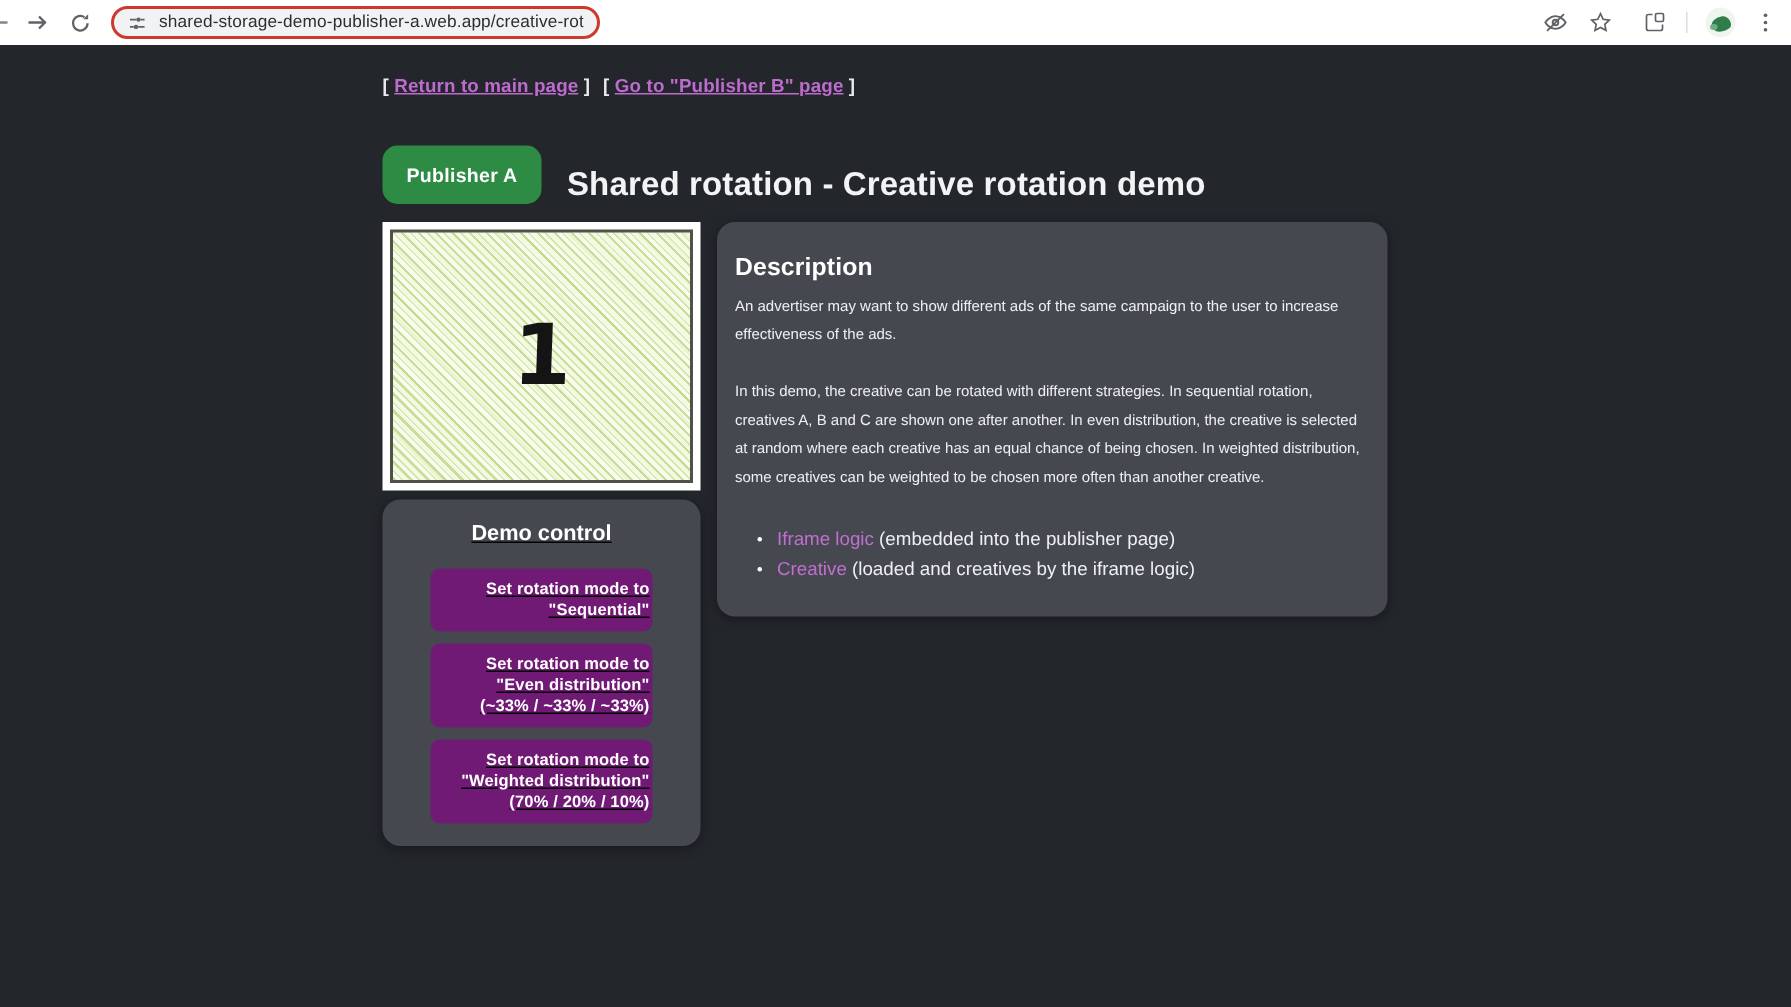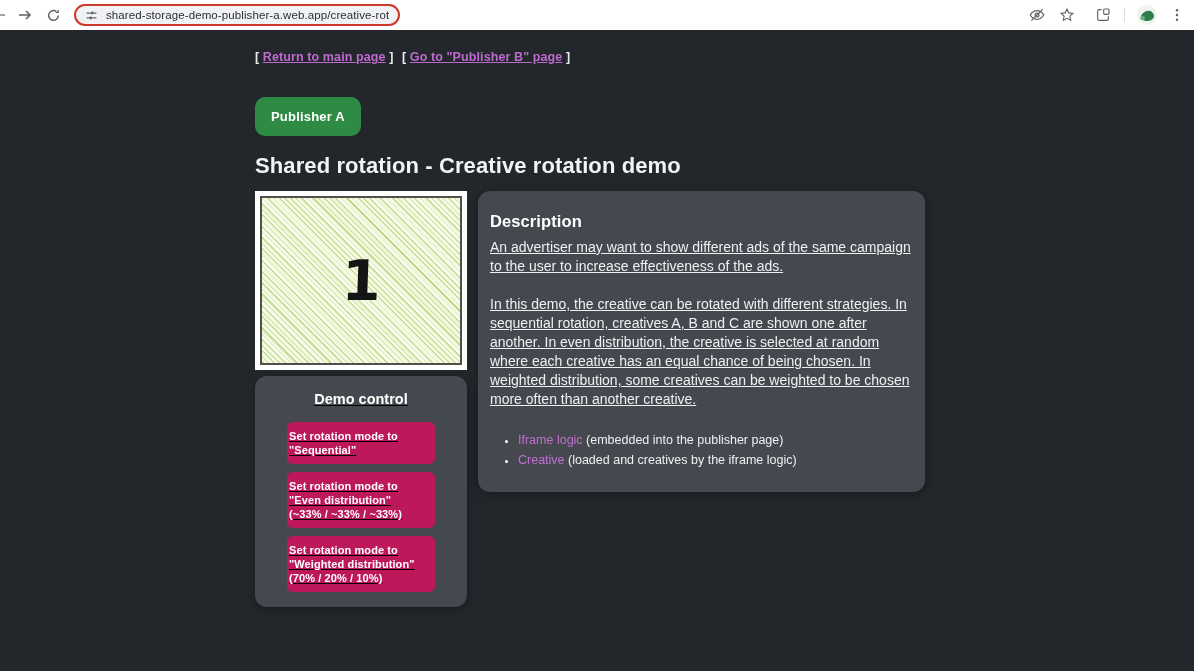--- a/index.html
+++ b/index.html
@@ -41,21 +41,21 @@
   }
   .avatar .blob2{position:absolute;left:3px;top:11px;width:5px;height:4px;background:#6fae83;border-radius:50%;}
   .menu-btn{margin-left:12px;}
   
   .page{height:532px;}
   .content{padding:20px 0 0 255px;width:680px;}
   .nav-links{font-size:12.5px;font-weight:600;color:#e8eaed;letter-spacing:.1px;}
   .nav-links .bracket{color:#e8eaed;}
   .nav-links a{color:#bd6bce;text-decoration:underline;cursor:pointer;}
   .nav-group{margin-right:5px;}
-  .header-row{display:flex;align-items:flex-start;gap:17px;margin-top:33px;flex-direction:column;}
+  .header-row{display:flex;align-items:flex-end;gap:17px;margin-top:33px;}
   .badge{
     background:#2e8b43;color:#ffffff;font-weight:bold;font-size:13px;
     padding:12px 16px;border-radius:10px;letter-spacing:.2px;flex:0 0 auto;
   }
   .page-title{font-size:22px;font-weight:bold;color:#f1f3f4;margin:0;letter-spacing:.1px;}
   .columns{display:flex;gap:11px;margin-top:12px;align-items:flex-start;}
   .left-col{width:212px;flex:0 0 auto;}
   
   .creative-frame{
     background:#ffffff;width:212px;height:179px;box-sizing:border-box;padding:5px;
@@ -76,35 +76,35 @@
   }
   
   .demo-panel{
     margin-top:6px;background:#45494f;border-radius:12px;
     padding:11px 32px 15px;box-sizing:border-box;width:212px;
     box-shadow:0 2px 8px rgba(0,0,0,.35);
     text-decoration:underline;
   }
   .demo-title{text-align:center;color:#ffffff;font-weight:bold;font-size:14.5px;margin:4px 0 15px;}
   .demo-btn{
-    display:block;width:100%;background:#be185d;color:#ffffff;
+    display:block;width:100%;background:#701a75;color:#ffffff;
     font-family:inherit;font-weight:bold;font-size:11px;line-height:14px;
-    text-align:left;border:none;border-radius:6px;
+    text-align:right;border:none;border-radius:6px;
     padding:7px 2px;margin-bottom:8px;white-space:pre-line;cursor:pointer;
     letter-spacing:.1px;
   }
   .demo-btn:last-child{margin-bottom:0;}
   
   .desc-panel{
     width:447px;flex:0 0 auto;background:#45494f;border-radius:12px;
     padding:13px 12px 22px;box-sizing:border-box;color:#eceff1;
     box-shadow:0 2px 8px rgba(0,0,0,.35);
   }
   .desc-panel h2{color:#ffffff;font-size:16.5px;font-weight:bold;margin:8px 0 7px;letter-spacing:.1px;}
-  .desc-panel p{font-size:14px;line-height:19px;margin:0 0 19px;color:#eef0f2;text-decoration:underline;}
+  .desc-panel p{font-size:10px;line-height:19px;margin:0 0 19px;color:#eef0f2;}
   .desc-panel p.last{margin-bottom:21px;}
   .code-list{margin:4px 0 0;padding-left:28px;font-size:12.5px;line-height:20px;color:#eef0f2;}
   .code-list li::marker{color:#ffffff;font-size:11px;}
   .code-link{color:#c06fd0;text-decoration:none;cursor:pointer;}
 </style>
 </head>
 <body>
 
 <div class="toolbar">
   <button class="tb-btn back-btn">

